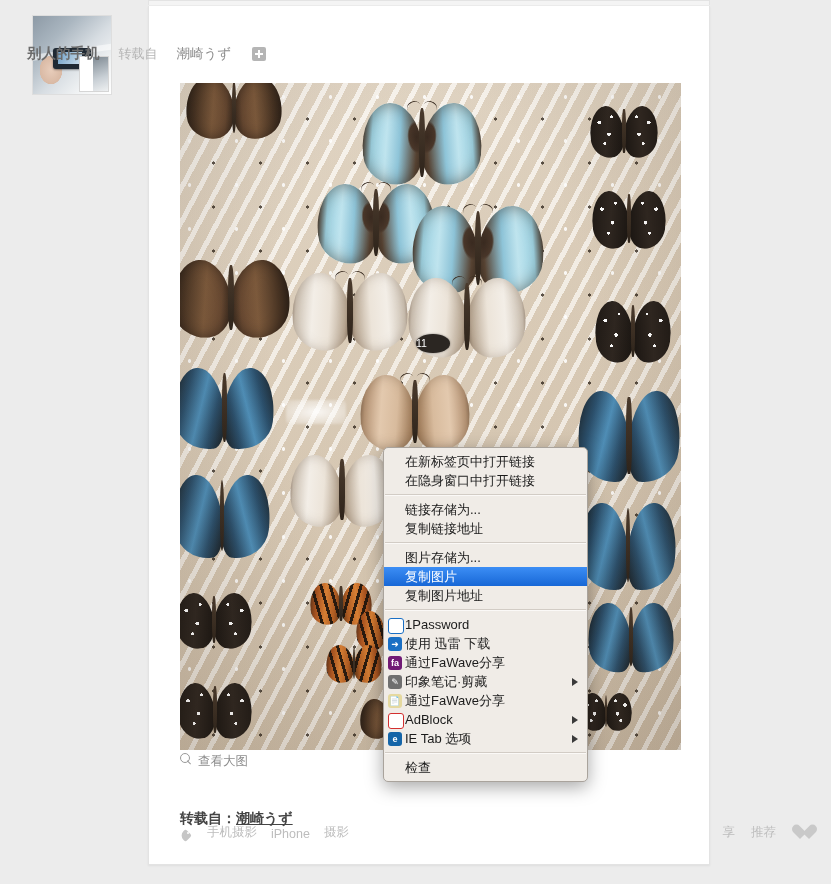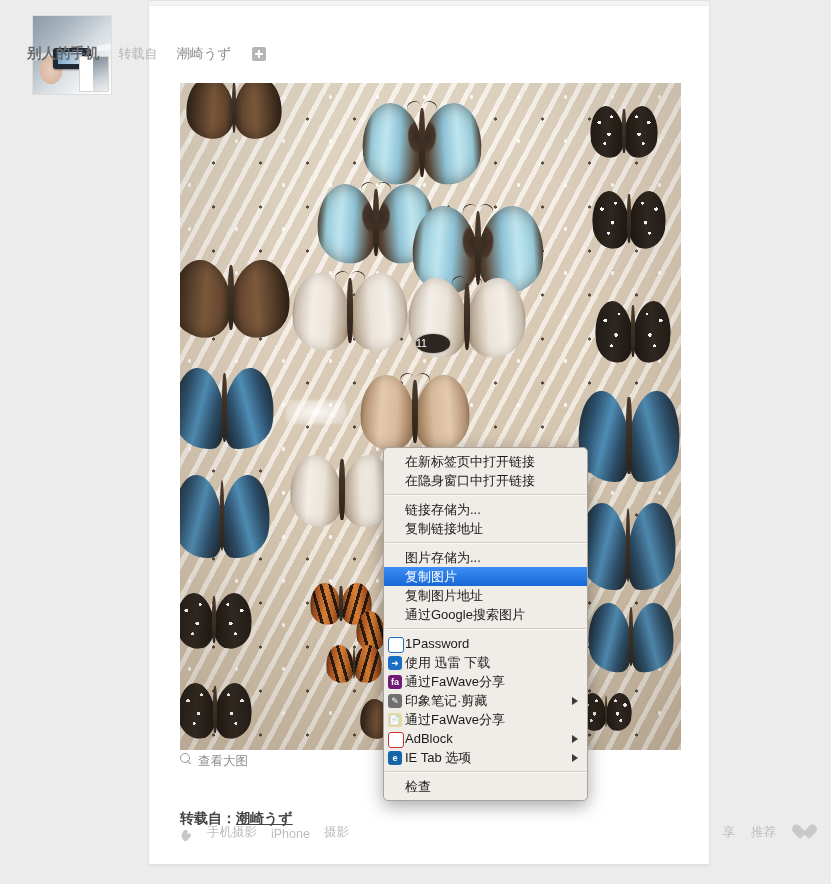--- a/index.html
+++ b/index.html
@@ -514,23 +514,20 @@
       <div class="sep"></div>
       <div class="mi">
         <span class="mlabel">图片存储为...</span>
       </div>
       <div class="mi hl">
         <span class="mlabel">复制图片</span>
       </div>
       <div class="mi">
         <span class="mlabel">复制图片地址</span>
       </div>
-      <div class="mi">
-        <span class="mlabel">通过Google搜索图片</span>
-      </div>
       <div class="sep"></div>
       <div class="mi">
         <span class="ico ico-1password">①</span>
         <span class="mlabel">1Password</span>
       </div>
       <div class="mi">
         <span class="ico ico-thunder">➜</span>
         <span class="mlabel">使用 迅雷 下载</span>
       </div>
       <div class="mi">

